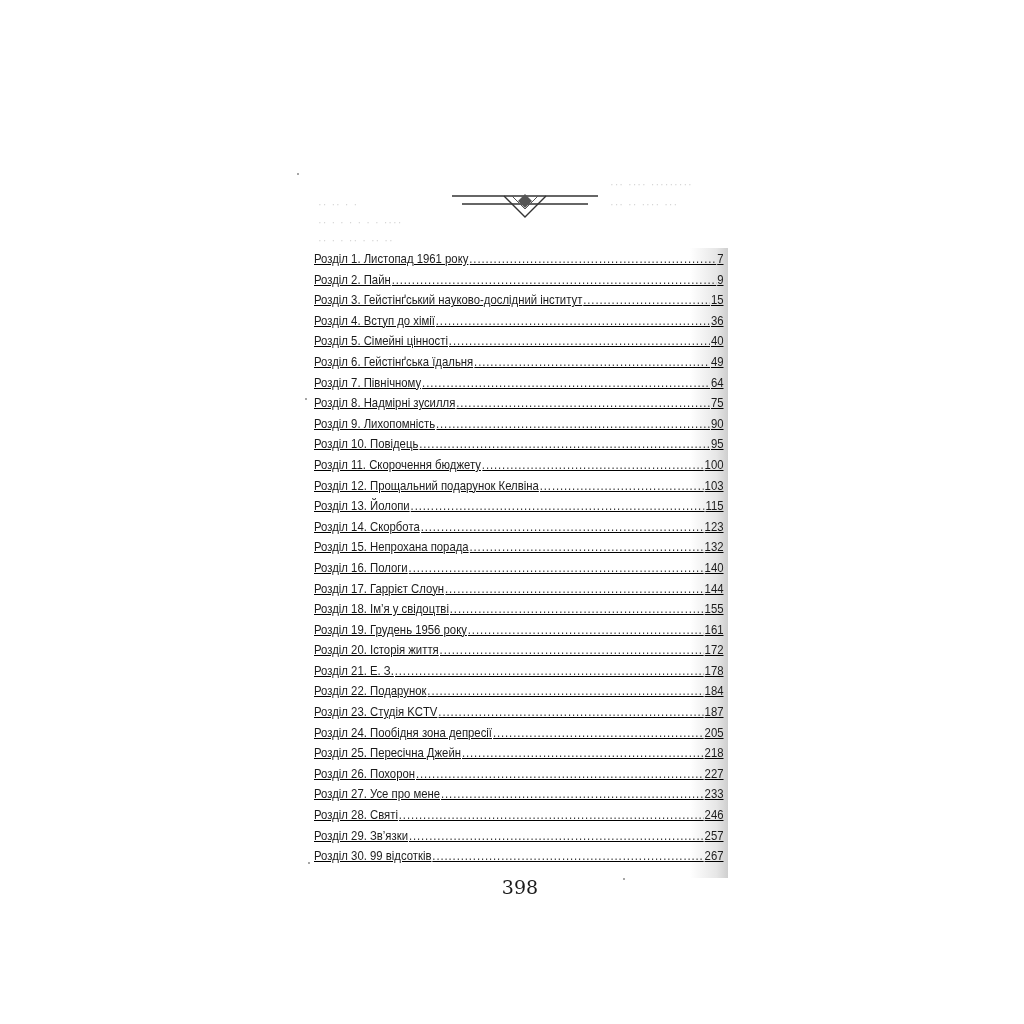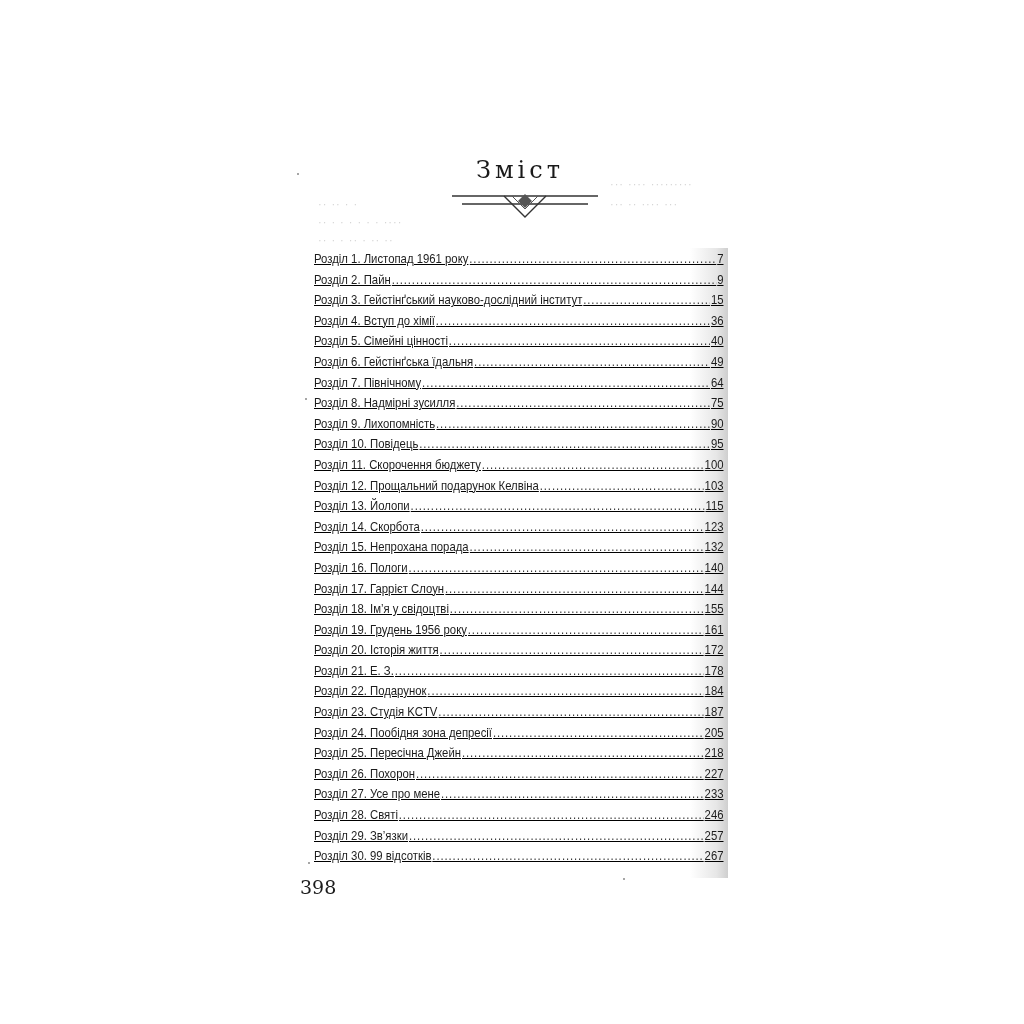--- a/index.html
+++ b/index.html
@@ -78,39 +78,39 @@
     }
     .row .leader::after {
       content: "........................................................................................................................................................................................";
     }
     .row .pg { white-space: nowrap; }
     .folio {
       position: absolute;
       left: 300px;
       width: 440px;
       top: 876px;
+      text-align: center;
       font-family: "DejaVu Serif", serif;
       font-size: 19px;
       color: #1a1a1a;
     }
     .speck { position: absolute; background: #888; border-radius: 50%; }
   </style>
 </head>
 <body>
 
 <div class="page">
   <div class="shade"></div>
 
   <div class="ghost" style="left:610px;top:178px;">··· ···· ·········</div>
   <div class="ghost" style="left:610px;top:198px;">··· ·· ···· ···</div>
   <div class="ghost" style="left:318px;top:198px;">·· ·· ·  ·</div>
   <div class="ghost" style="left:318px;top:216px;">··  · ·  ·    ·  · · ····</div>
   <div class="ghost" style="left:318px;top:234px;">··  ·  ·    ·· ·   ·· ··</div>
 
-  <div class="title">Зміст</div>
 
   <svg class="ornament" viewBox="0 0 146 30">
     <line x1="0" y1="5" x2="146" y2="5" stroke="#333" stroke-width="1.6"></line>
     <line x1="10" y1="13" x2="136" y2="13" stroke="#333" stroke-width="1.6"></line>
     <polyline points="52,5 73,26 94,5" fill="none" stroke="#333" stroke-width="1.4"></polyline>
     <polyline points="60,5 73,18 86,5" fill="none" stroke="#555" stroke-width="1"></polyline>
     <polygon points="73,3 80,10 73,17 66,10" fill="#555"></polygon>
   </svg>
 
   <div class="toc">

